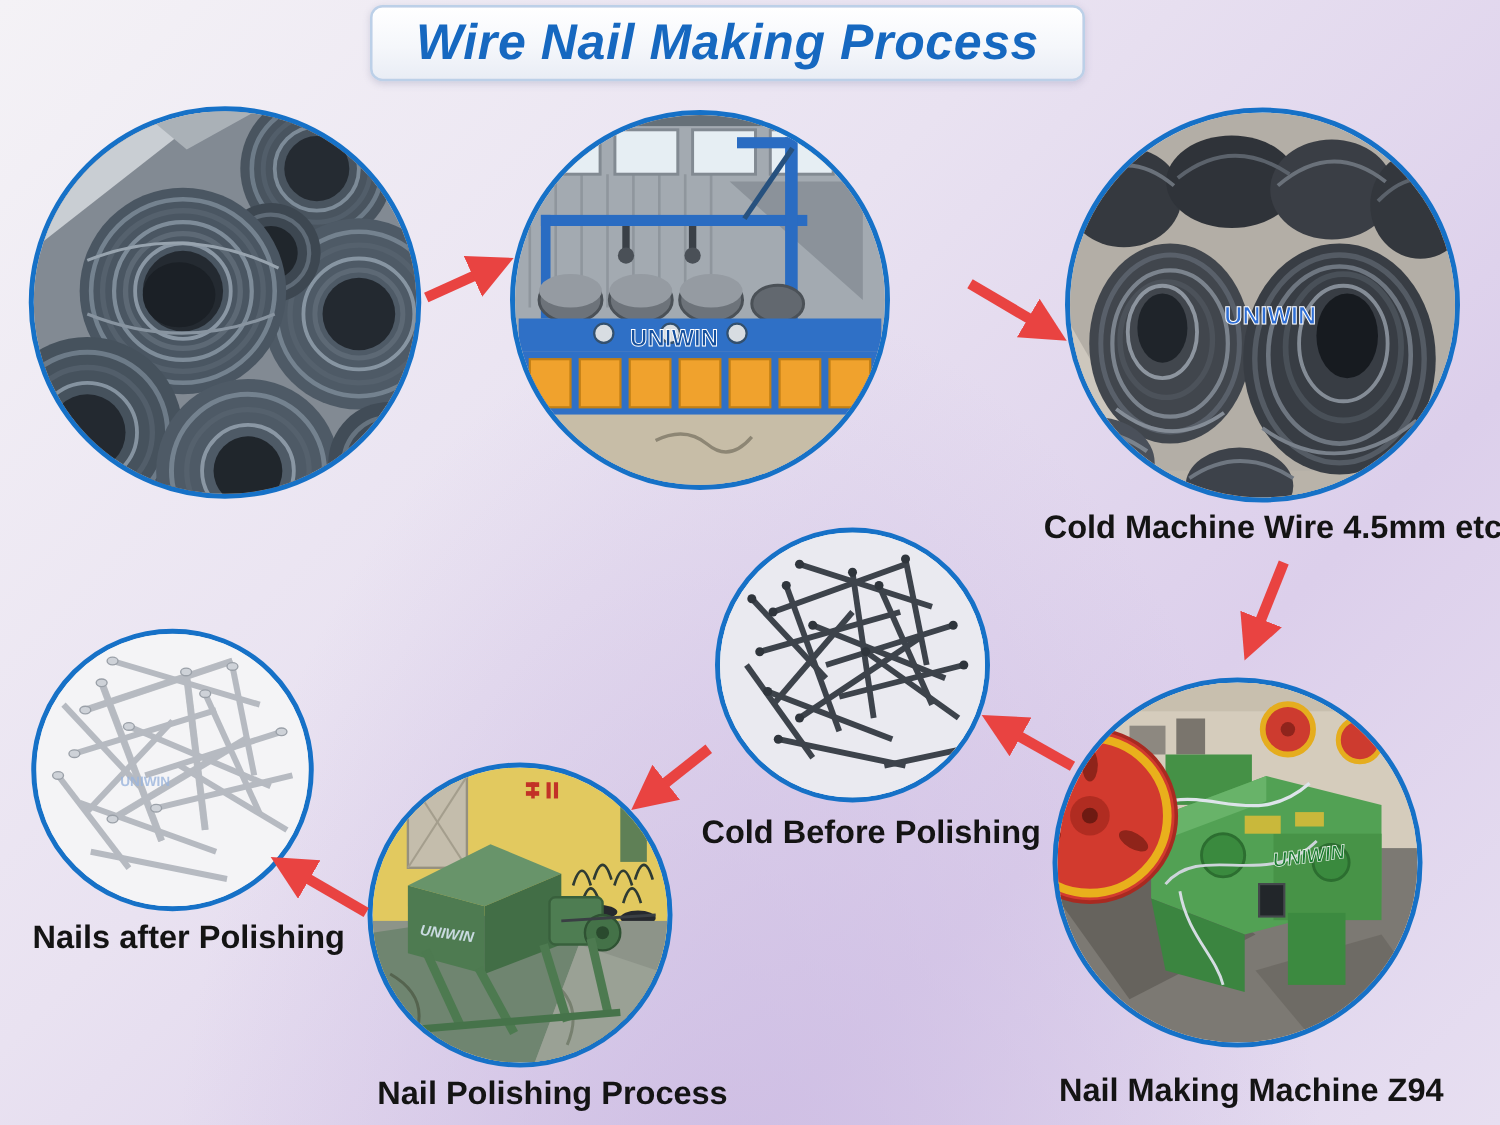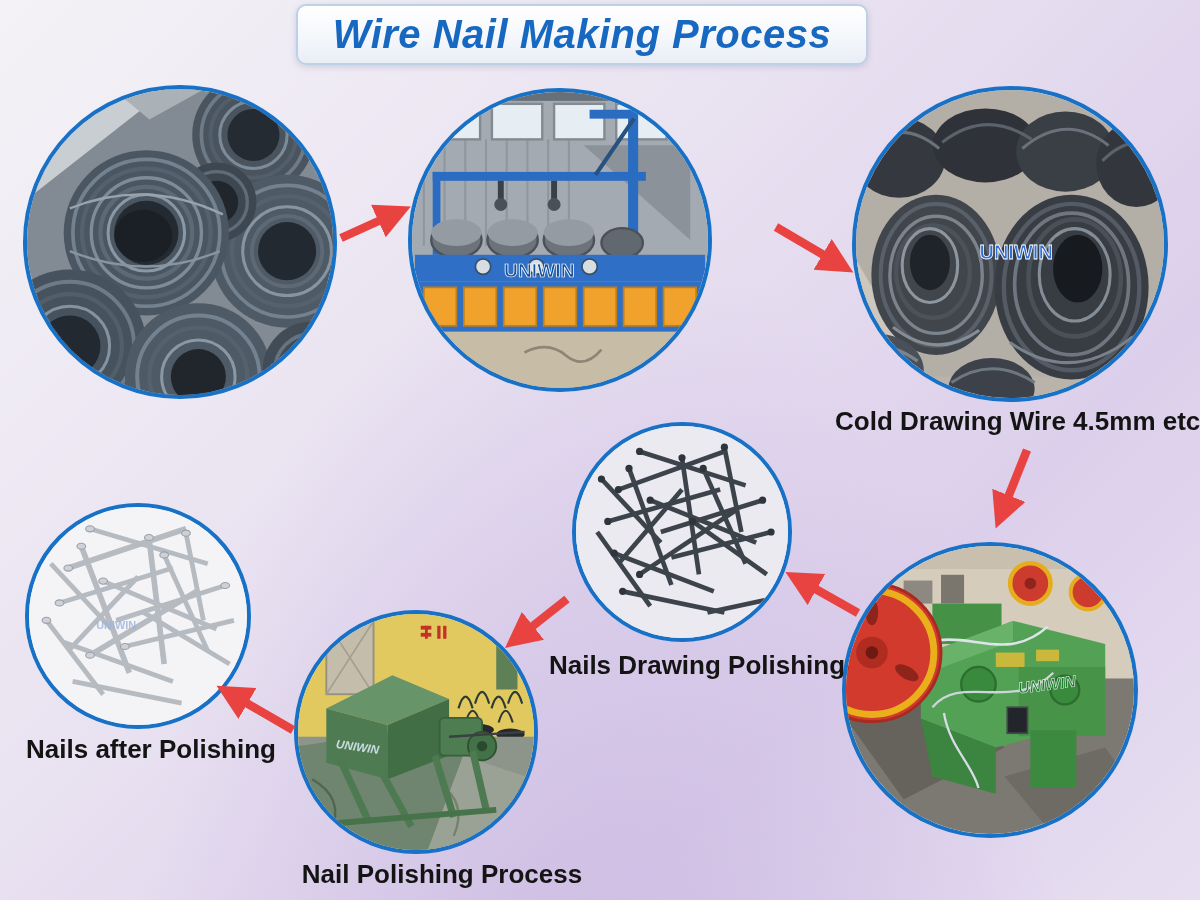--- a/index.html
+++ b/index.html
@@ -383,24 +383,25 @@
           <ellipse cx="90" cy="36" rx="2" ry="1.4"></ellipse>
         <ellipse cx="72" cy="12" rx="2" ry="1.4"></ellipse>
           <ellipse cx="28" cy="10" rx="2" ry="1.4"></ellipse>
         <ellipse cx="44" cy="64" rx="2" ry="1.4"></ellipse>
           <ellipse cx="8" cy="52" rx="2" ry="1.4"></ellipse>
       </g>
       <text class="wm" x="40" y="56" font-size="5" text-anchor="middle" fill="#9ab4dd" opacity="0.8">UNIWIN</text>
     </svg>
   </div>
 
-  <div class="label l3">Cold Drawing Wire 4.5mm etc</div>
-  <div class="label l4">Nails Drawing Polishing</div>
+  <div class="label l3">Cold Machine Wire 4.5mm etc</div>
+  <div class="label l4">Cold Before Polishing</div>
   <div class="label l5">Nails after Polishing</div>
   <div class="label l6">Nail Polishing Process</div>
+  <div class="label l7">Nail Making Machine Z94</div>
 
   <svg class="arrows" width="1200" height="900" viewBox="0 0 1200 900">
     <defs>
       <marker id="ah" markerWidth="4.6" markerHeight="4.6" refX="0.6" refY="2.1" orient="auto">
         <path d="M0,0 L4.2,2.1 L0,4.2 Z" fill="#e94341"></path>
       </marker>
     </defs>
     <g stroke="#e94341" stroke-width="8.5">
       <line x1="341" y1="238" x2="383" y2="219" marker-end="url(#ah)"></line>
       <line x1="776" y1="227" x2="827" y2="257" marker-end="url(#ah)"></line>

